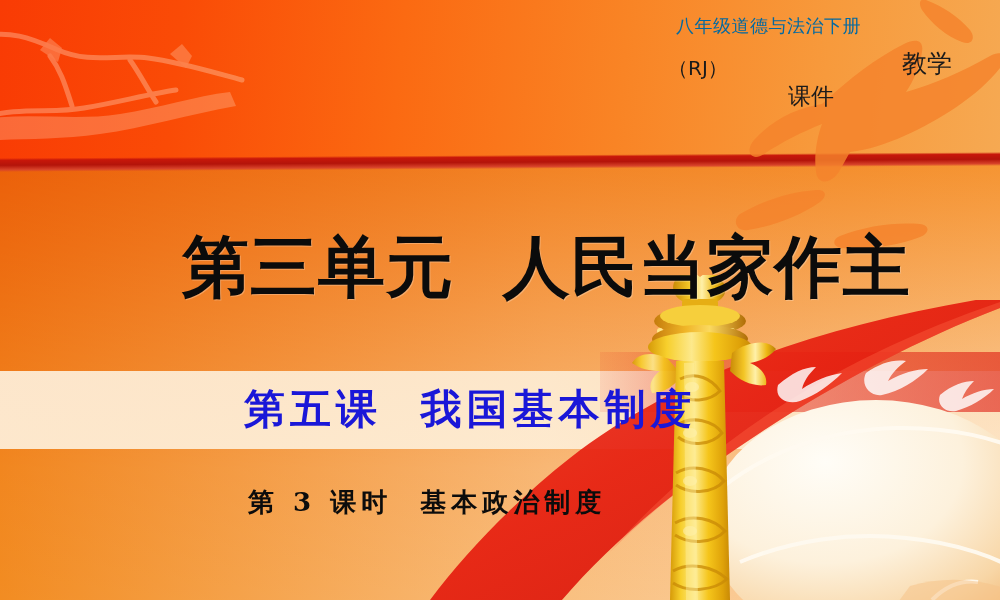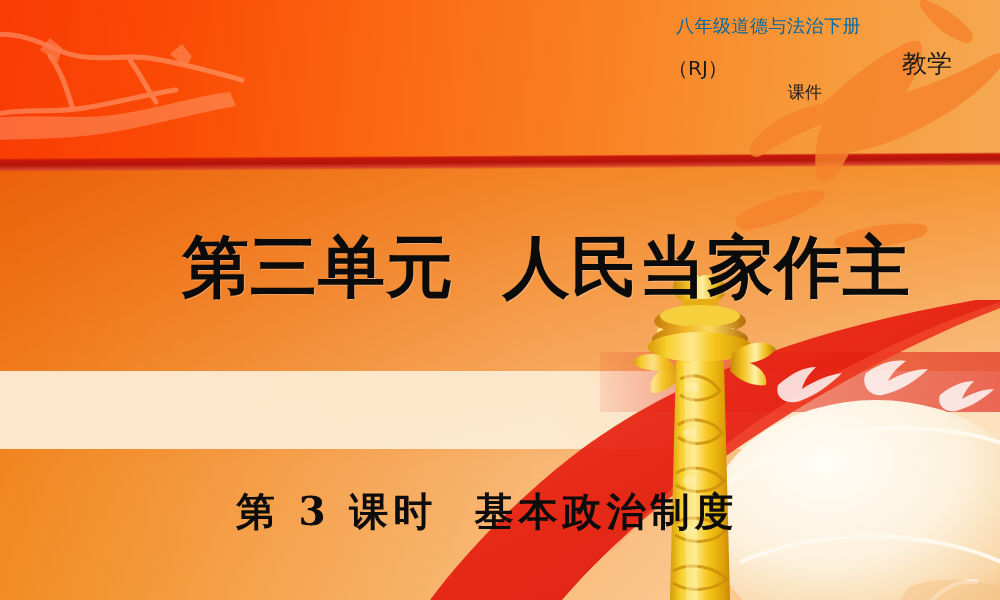--- a/index.html
+++ b/index.html
@@ -112,41 +112,41 @@
   #hdr-rj {
     left: 668px; top: 47px;
     font-size: 20px; color: #1b1b1b; margin-top: 8px;
   }
   #hdr-teach {
     left: 902px; top: 47px;
     font-size: 25px; color: #1b1b1b;
   }
   #hdr-ware {
     left: 788px; top: 81px;
-    font-size: 17px; color: #1b1b1b;
+    font-size: 23px; color: #1b1b1b;
   }
 
   #title-unit {
     left: 182px; top: 222px;
     font-size: 67px; font-weight: bold; color: #0b0b0b;
     letter-spacing: 1px;
     font-family: "DejaVu Sans", "Liberation Sans", sans-serif;
     text-shadow: 1px 1px 0 rgba(255,255,255,.25);
   }
 
   #title-lesson {
     left: 244px; top: 382px;
     font-size: 41px; font-weight: bold; color: #1a17d8;
     letter-spacing: 5px;
     font-family: "DejaVu Serif", "Liberation Serif", serif;
   }
 
   #title-period {
-    left: 236px; top: 485px;
-    font-size: 39px; font-weight: bold; color: #0c0c0c;
+    left: 248px; top: 485px;
+    font-size: 26px; font-weight: bold; color: #0c0c0c;
     letter-spacing: 5px;
     font-family: "DejaVu Serif", "Liberation Serif", serif;
   }
 </style>
 </head>
 <body>
 
 <div id="slide">
 
   <div class="layer" id="bg-lower"></div>
@@ -296,16 +296,17 @@
   <div class="txt" id="hdr-line1">八年级道德与法治下册</div>
 
   <div class="txt" id="hdr-rj">（RJ）</div>
 
   <div class="txt" id="hdr-teach">教学</div>
 
   <div class="txt" id="hdr-ware">课件</div>
 
   <div class="txt" id="title-unit">第三单元  人民当家作主</div>
 
+  <div class="txt" id="title-lesson">第五课  我国基本制度</div>
 
   <div class="txt" id="title-period">第 3 课时  基本政治制度</div>
 
 </div>
 
 </body></html>

